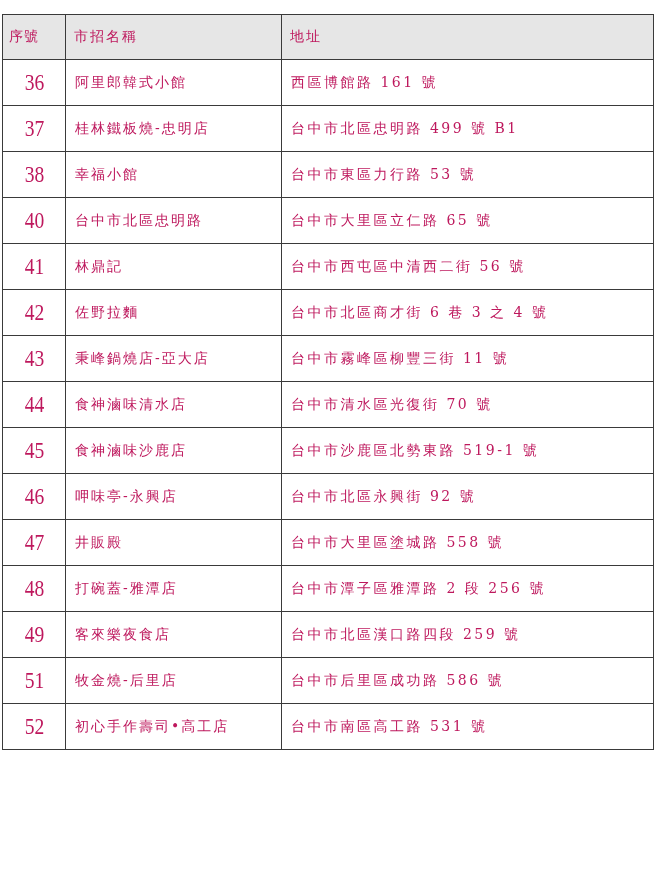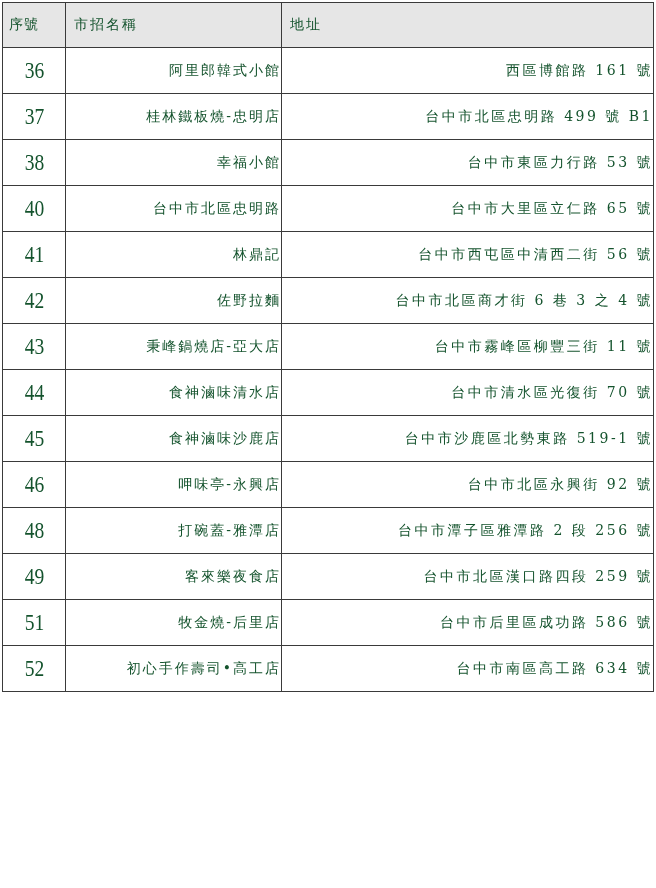--- a/index.html
+++ b/index.html
@@ -9,26 +9,26 @@
     }
     body {
       width: 656px;
       height: 888px;
       overflow: hidden;
       position: relative;
     }
     .doc-table {
       position: absolute;
       left: 2px;
-      top: 2px;
+      top: 14px;
       width: 651px;
       border-collapse: collapse;
       table-layout: fixed;
       font-family: "DejaVu Serif", "Liberation Serif", serif;
-      color: #14532d;
+      color: #be185d;
     }
     .doc-table col.c-no { width: 63px; }
     .doc-table col.c-name { width: 216px; }
     .doc-table col.c-addr { width: 372px; }
     .doc-table th, .doc-table td {
       border: 1.5px solid #3a3a3a;
       padding: 0;
       height: 45px;
       vertical-align: middle;
       font-weight: normal;
@@ -53,21 +53,20 @@
       font-size: 23px;
       letter-spacing: 0;
       transform-origin: center;
     }
     .doc-table td.no span {
       display: inline-block;
       transform: scaleX(0.85);
     }
     .doc-table td.name, .doc-table td.addr {
       padding-left: 9px;
-      text-align: right;
     }
     .doc-table td.addr {
       letter-spacing: 2.5px;
       margin-top: 48px;
     }
   </style>
 </head>
 <body>
 
 <table class="doc-table">
@@ -128,33 +127,38 @@
       <td class="no"><span>45</span></td>
       <td class="name">食神滷味沙鹿店</td>
       <td class="addr">台中市沙鹿區北勢東路 519-1 號</td>
     </tr>
     <tr>
       <td class="no"><span>46</span></td>
       <td class="name">呷味亭-永興店</td>
       <td class="addr">台中市北區永興街 92 號</td>
     </tr>
     <tr>
+      <td class="no"><span>47</span></td>
+      <td class="name">井販殿</td>
+      <td class="addr">台中市大里區塗城路 558 號</td>
+    </tr>
+    <tr>
       <td class="no"><span>48</span></td>
       <td class="name">打碗蓋-雅潭店</td>
       <td class="addr">台中市潭子區雅潭路 2 段 256 號</td>
     </tr>
     <tr>
       <td class="no"><span>49</span></td>
       <td class="name">客來樂夜食店</td>
       <td class="addr">台中市北區漢口路四段 259 號</td>
     </tr>
     <tr>
       <td class="no"><span>51</span></td>
       <td class="name">牧金燒-后里店</td>
       <td class="addr">台中市后里區成功路 586 號</td>
     </tr>
     <tr>
       <td class="no"><span>52</span></td>
       <td class="name">初心手作壽司•高工店</td>
-      <td class="addr">台中市南區高工路 634 號</td>
+      <td class="addr">台中市南區高工路 531 號</td>
     </tr>
   </tbody>
 </table>
 
 </body></html>

